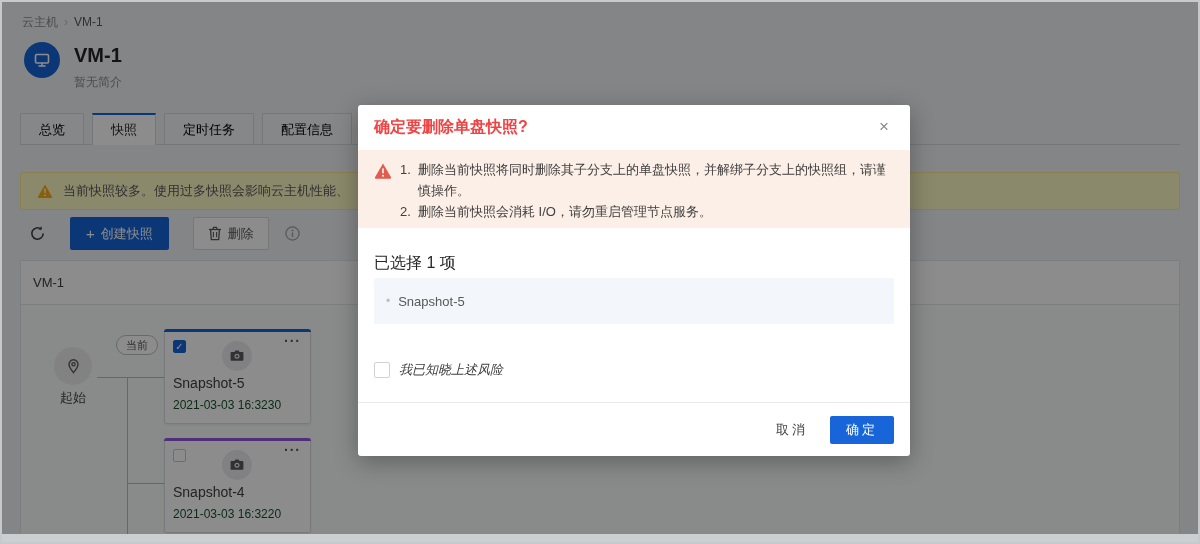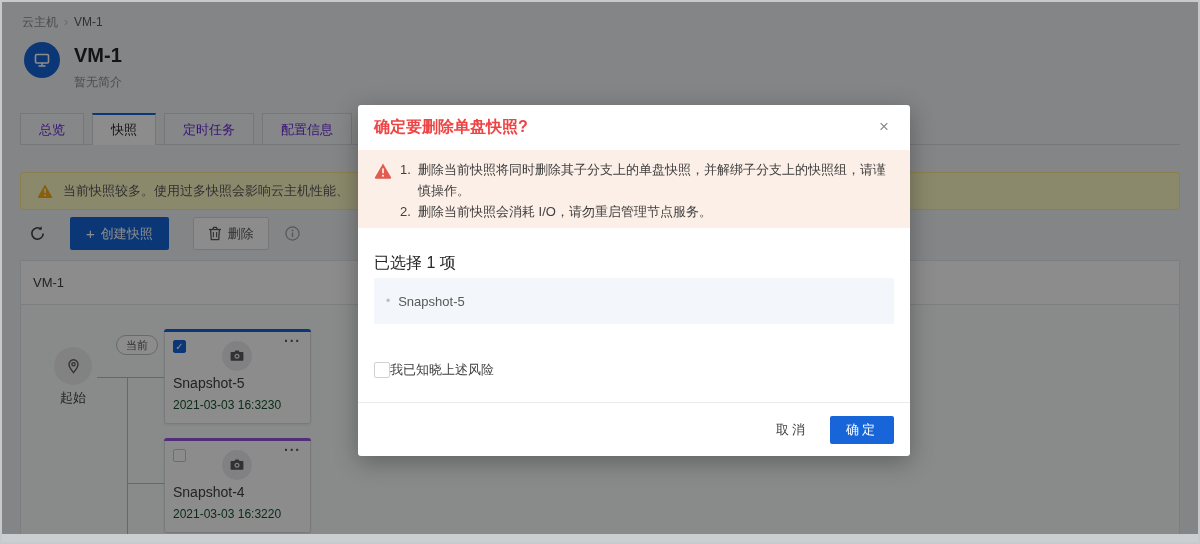--- a/index.html
+++ b/index.html
@@ -13,21 +13,21 @@
   .breadcrumb .crumb-link { color:#8c8c8c; cursor:pointer; }
   .breadcrumb .sep { margin:0 6px; color:#bfbfbf; }
   .breadcrumb .crumb-cur { color:#595959; }
 
   .vm-avatar { position:absolute; left:24px; top:42px; width:36px; height:36px; border-radius:50%;
     background:#1765d9; display:flex; align-items:center; justify-content:center; }
   .page-title { position:absolute; left:74px; top:44px; font-size:20px; font-weight:bold; color:#262626; }
   .page-subtitle { position:absolute; left:74px; top:74px; font-size:12px; color:#8c8c8c; }
 
   .tabs { position:absolute; left:20px; top:113px; display:flex; gap:8px; height:32px; z-index:2; }
-  .tab { height:32px; padding:0 18px; display:flex; align-items:center; font-size:13px; color:#6d28d9;
+  .tab { height:32px; padding:0 18px; display:flex; align-items:center; font-size:13px; color:#000000;
     background:#f5f6f8; border:1px solid #d9d9d9; border-bottom:none; cursor:pointer; position:relative; }
   .tab::after { content:""; position:absolute; left:0; right:0; bottom:0; height:1px; background:#d9d9d9; }
   .tab.active { background:#fff; border-top:2px solid #1765d9; color:#262626; }
   .tab.active::after { background:#fff; }
   .tabbar-line { position:absolute; left:20px; right:20px; top:144px; height:1px; background:#d9d9d9; }
 
   .banner { position:absolute; left:20px; right:20px; top:172px; height:38px; background:#fef9c3;
     border:1px solid #ffe58f; border-radius:2px; display:flex; align-items:center; padding:0 16px; }
   .banner .b-icon { width:16px; height:16px; margin-right:10px; flex:0 0 auto; }
   .banner .b-text { font-size:13px; color:#595959; white-space:nowrap; overflow:hidden; }
@@ -96,21 +96,21 @@
   .warn-item { display:flex; font-size:13px; color:#404040; line-height:21px; }
   .warn-item .w-num { flex:0 0 18px; }
   .warn-item .w-text { flex:1; }
   .dlg-selected-label { position:absolute; left:16px; top:148px; font-size:16px; color:#262626; }
   .dlg-selected-box { position:absolute; left:16px; right:16px; top:173px; height:46px; background:#f3f6fa;
     border-radius:2px; display:flex; align-items:center; padding:0 12px; }
   .sel-bullet { color:#bfbfbf; font-size:12px; margin-right:8px; }
   .sel-name { font-size:13px; color:#595959; }
   .dlg-risk { position:absolute; left:16px; top:256px; display:flex; align-items:center; cursor:pointer; }
   .risk-cb { width:16px; height:16px; border:1px solid #d0d3d6; border-radius:2px; background:#fff; }
-  .risk-label { font-size:13px; color:#404040; }
+  .risk-label { margin-left:9px; font-size:13px; color:#404040;font-style:italic; }
   .dlg-footer { position:absolute; left:0; right:0; bottom:0; height:54px; border-top:1px solid #ebebeb;
     display:flex; align-items:center; justify-content:flex-end; padding:0 16px; gap:22px; }
   .btn-cancel { background:none; border:none; font-size:13px; color:#404040; letter-spacing:3px;
     cursor:pointer; font-family:Liberation Sans, sans-serif; }
   .btn-confirm { height:28px; padding:0 16px; background:#1765d9; color:#fff; border:none; border-radius:2px;
     font-size:13px; letter-spacing:3px; cursor:pointer; font-family:inherit; }
 
   
   .frame-border { position:absolute; inset:0; border:2px solid #c6cacd; pointer-events:none; z-index:300; }
   .frame-bottom { position:absolute; left:0; right:0; bottom:0; height:10px; background:#cbcfd2; z-index:250; }

